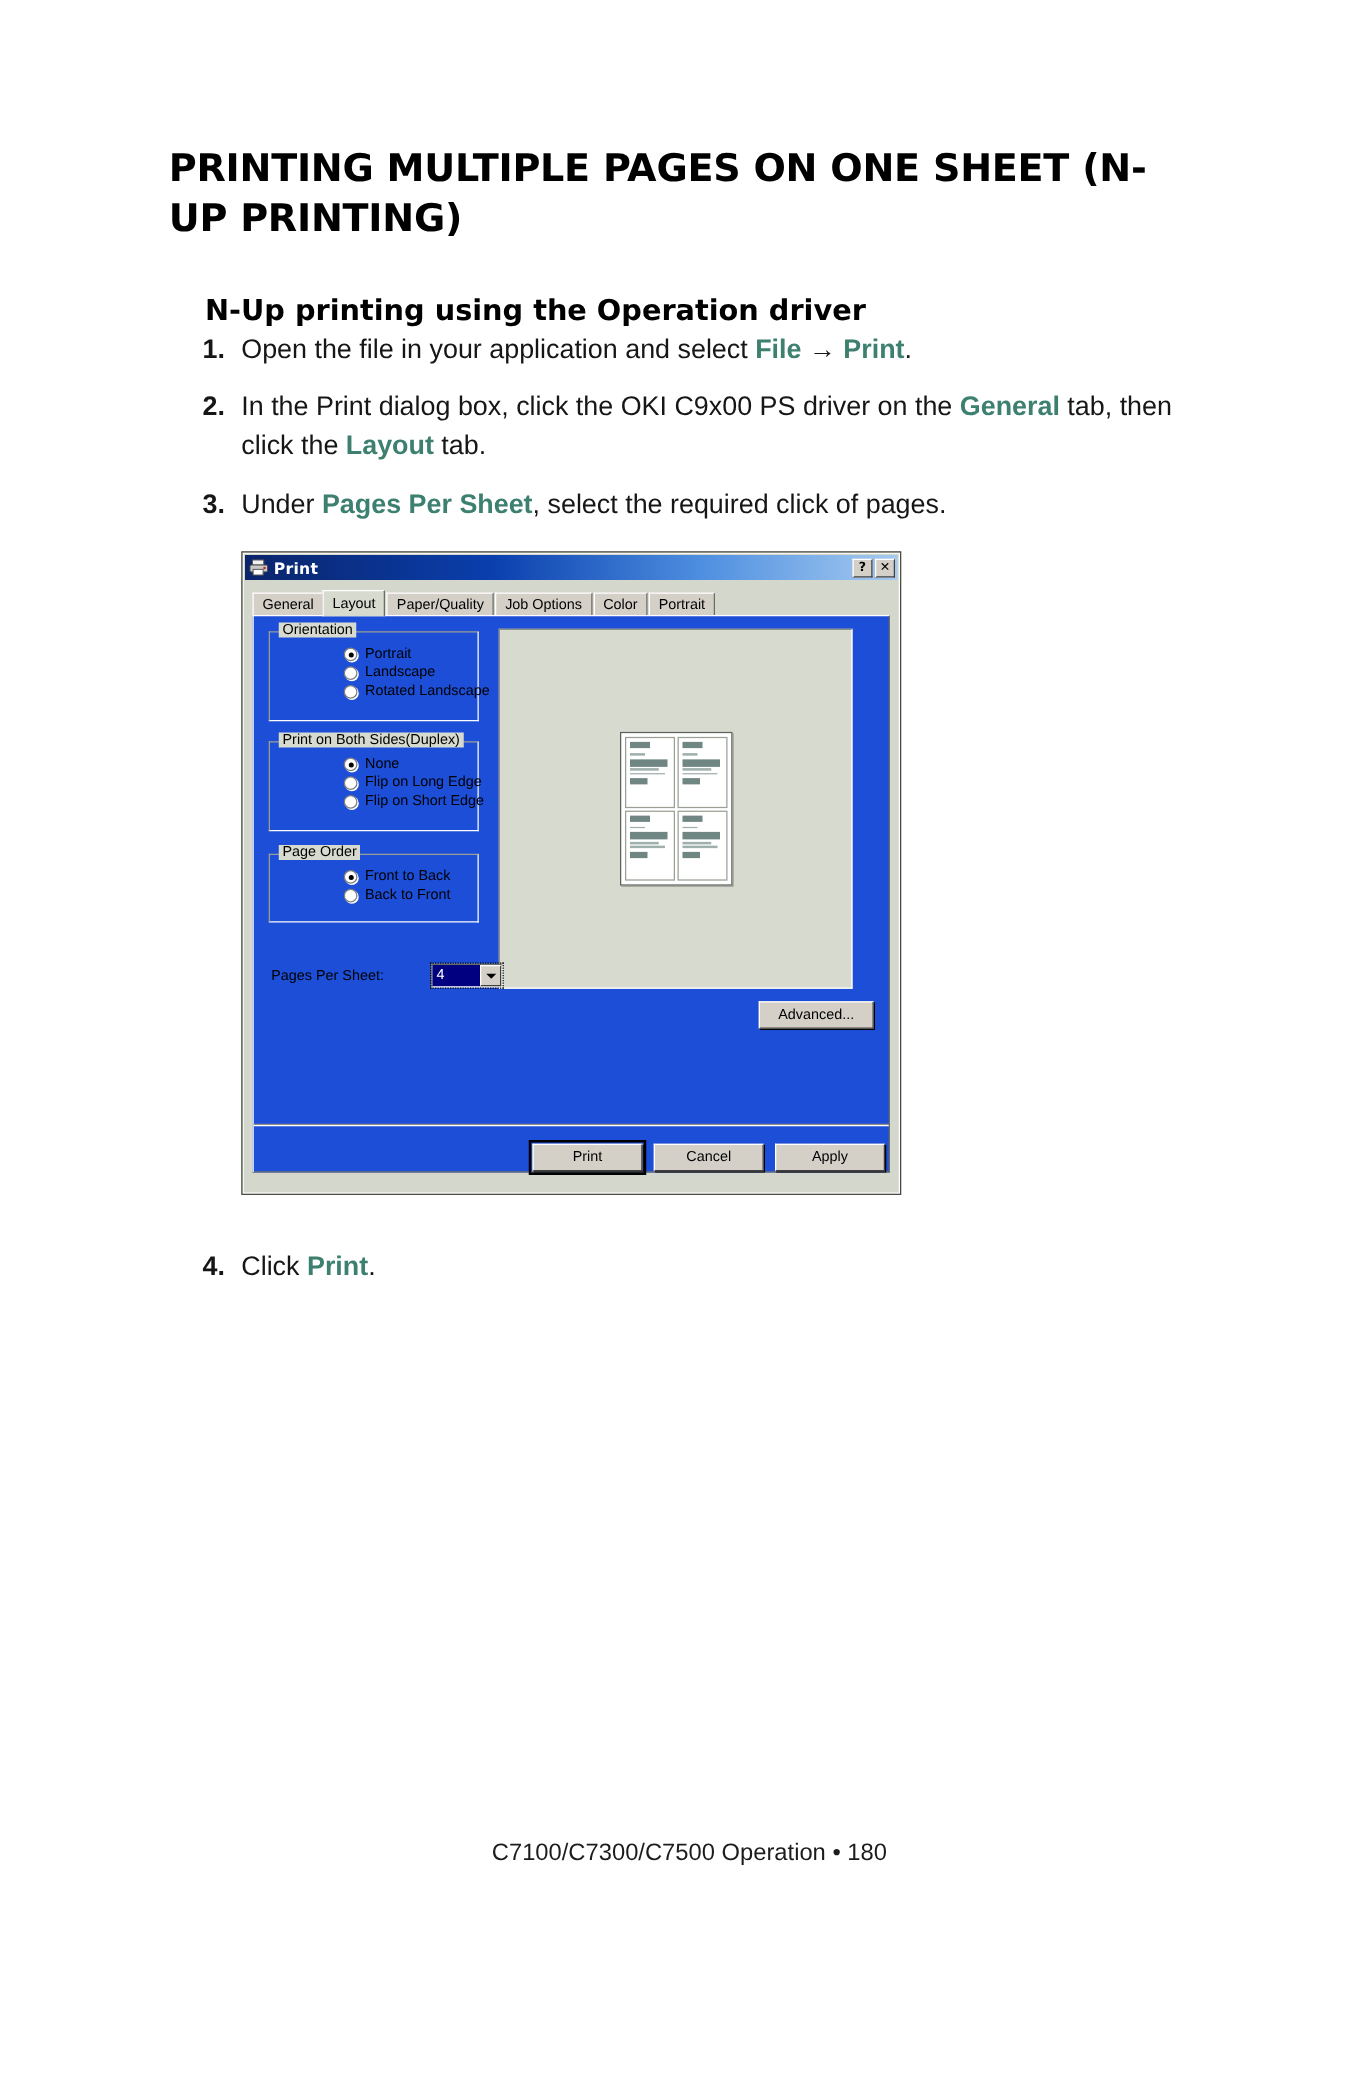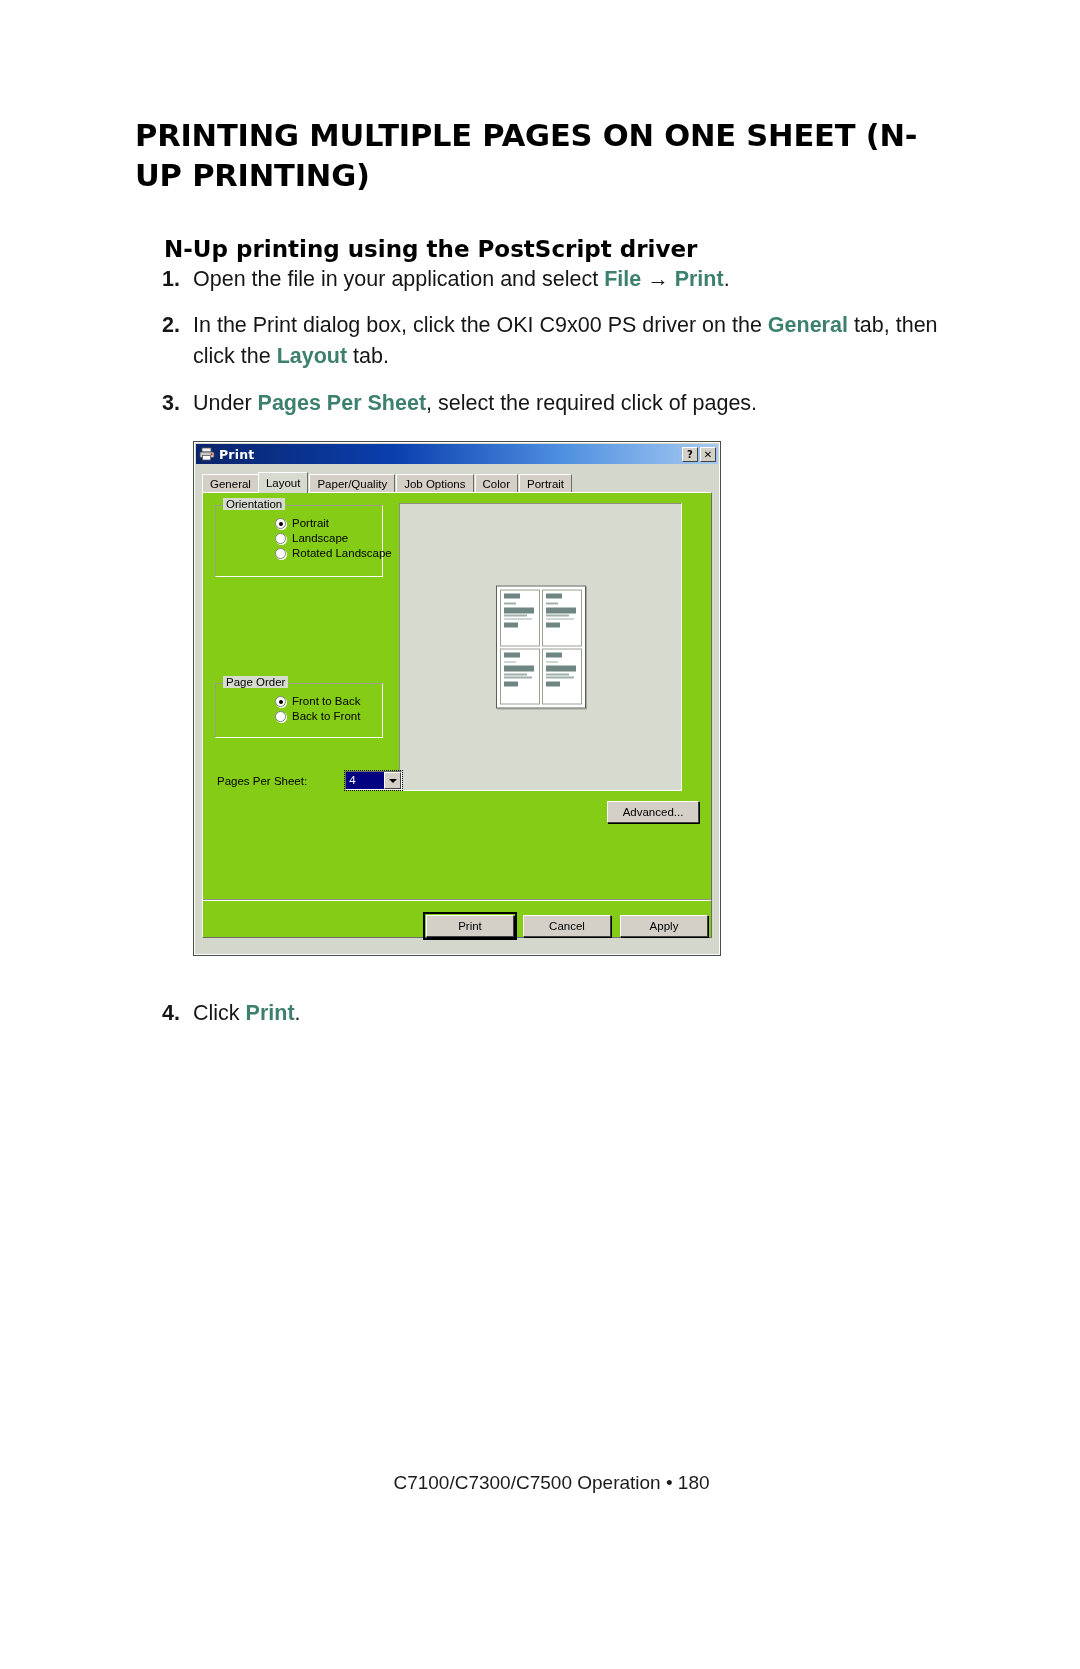--- a/index.html
+++ b/index.html
@@ -128,21 +128,21 @@
     position: relative; z-index: 3;
     font-weight: normal;
     padding-top: 2px;
     margin: 0 1px -1px -2px;
   }
 
   .tabpage {
     position: relative;
     margin: 0 8px 0 8px;
     height: 446px;
-    background: #84cc16;
+    background: #1d4ed8;
     border: 1px solid #ffffff;
     border-right-color: #6d6d68;
     border-bottom-color: #6d6d68;
   }
 
   
   .group {
     position: absolute;
     border: 1px solid #9a9d92;
     border-right-color: #fdfdfd;
@@ -318,21 +318,21 @@
     font-size: 19px;
     color: #1c1c1c;
   }
 </style>
 </head>
 <body>
 
 <div class="page">
 
   <h1 class="doc-title">PRINTING MULTIPLE PAGES ON ONE SHEET (N-UP PRINTING)</h1>
-  <h2 class="doc-subtitle">N-Up printing using the PostScript driver</h2>
+  <h2 class="doc-subtitle">N-Up printing using the Operation driver</h2>
 
   <div class="step" id="step1">
     <span class="num">1.</span>
     <span class="body"><span>Open the file in your application and select </span><span class="hl">File</span><span class="arrow"> → </span><span class="hl">Print</span><span>.</span></span>
   </div>
 
   <div class="step" id="step2">
     <span class="num">2.</span>
     <span class="body"><span>In the Print dialog box, click the OKI C9x00 PS driver on the </span><span class="hl">General</span><span> tab, then click the </span><span class="hl">Layout</span><span> tab.</span></span>
   </div>
@@ -379,20 +379,35 @@
         <div class="radio-row">
           <span class="radio"></span>
           <span>Landscape</span>
         </div>
         <div class="radio-row">
           <span class="radio"></span>
           <span>Rotated Landscape</span>
         </div>
       </div>
 
+      <div class="group" id="grp-duplex">
+        <span class="group-legend">Print on Both Sides(Duplex)</span>
+        <div class="radio-row" style="margin-top:11px">
+          <span class="radio on"></span>
+          <span>None</span>
+        </div>
+        <div class="radio-row">
+          <span class="radio"></span>
+          <span>Flip on Long Edge</span>
+        </div>
+        <div class="radio-row">
+          <span class="radio"></span>
+          <span>Flip on Short Edge</span>
+        </div>
+      </div>
 
       <div class="group" id="grp-pageorder">
         <span class="group-legend">Page Order</span>
         <div class="radio-row" style="margin-top:11px">
           <span class="radio on"></span>
           <span>Front to Back</span>
         </div>
         <div class="radio-row">
           <span class="radio"></span>
           <span>Back to Front</span>

